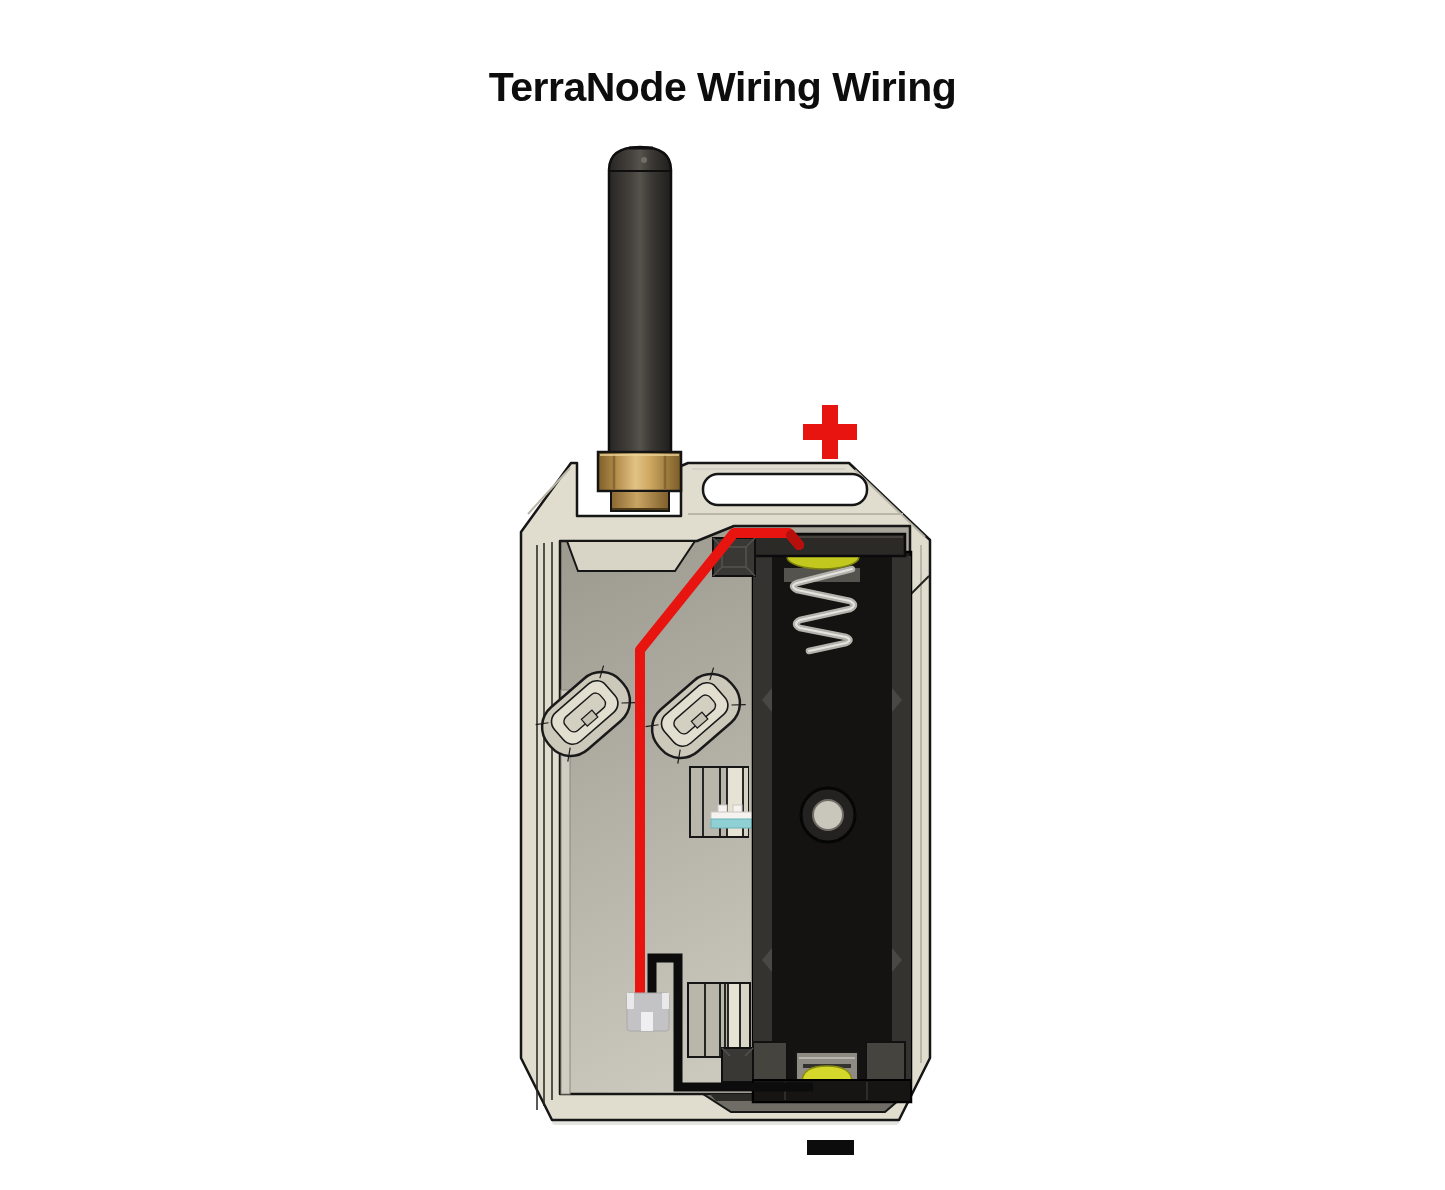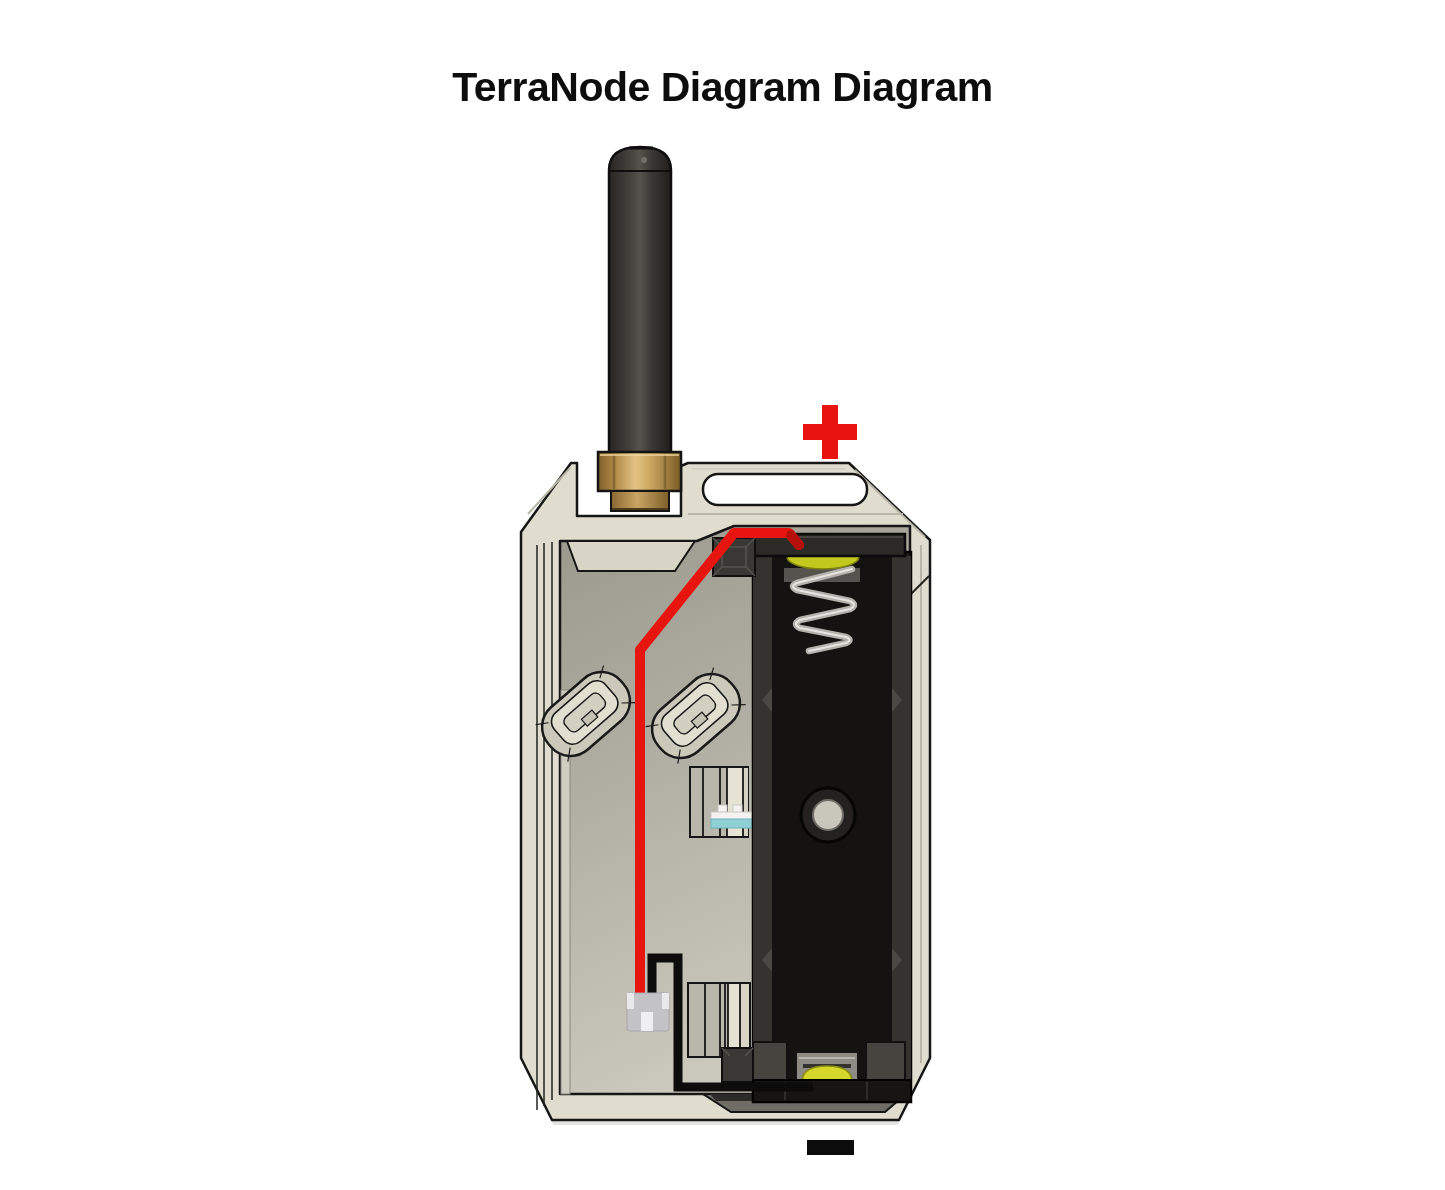--- a/index.html
+++ b/index.html
@@ -12,21 +12,21 @@
   .plus .bar-v{position:absolute;left:19px;top:0;width:16px;height:54px;background:#e8140f;}
   .plus .bar-h{position:absolute;left:0;top:19px;width:54px;height:16px;background:#e8140f;}
   .minus{position:absolute;left:807px;top:1140px;width:47px;height:15px;background:#0c0c0c;}
   .sr{position:absolute;width:1px;height:1px;overflow:hidden;clip:rect(0 0 0 0);white-space:nowrap;}
 </style>
 </head>
 <body>
 
 <div class="stage">
 
-  <h1 class="title">TerraNode Diagram Diagram</h1>
+  <h1 class="title">TerraNode Wiring Wiring</h1>
 
   <div class="plus">
     <span class="sr">+</span>
     <div class="bar-v"></div>
     <div class="bar-h"></div>
   </div>
 
   <div class="minus">
     <span class="sr">−</span>
   </div>

